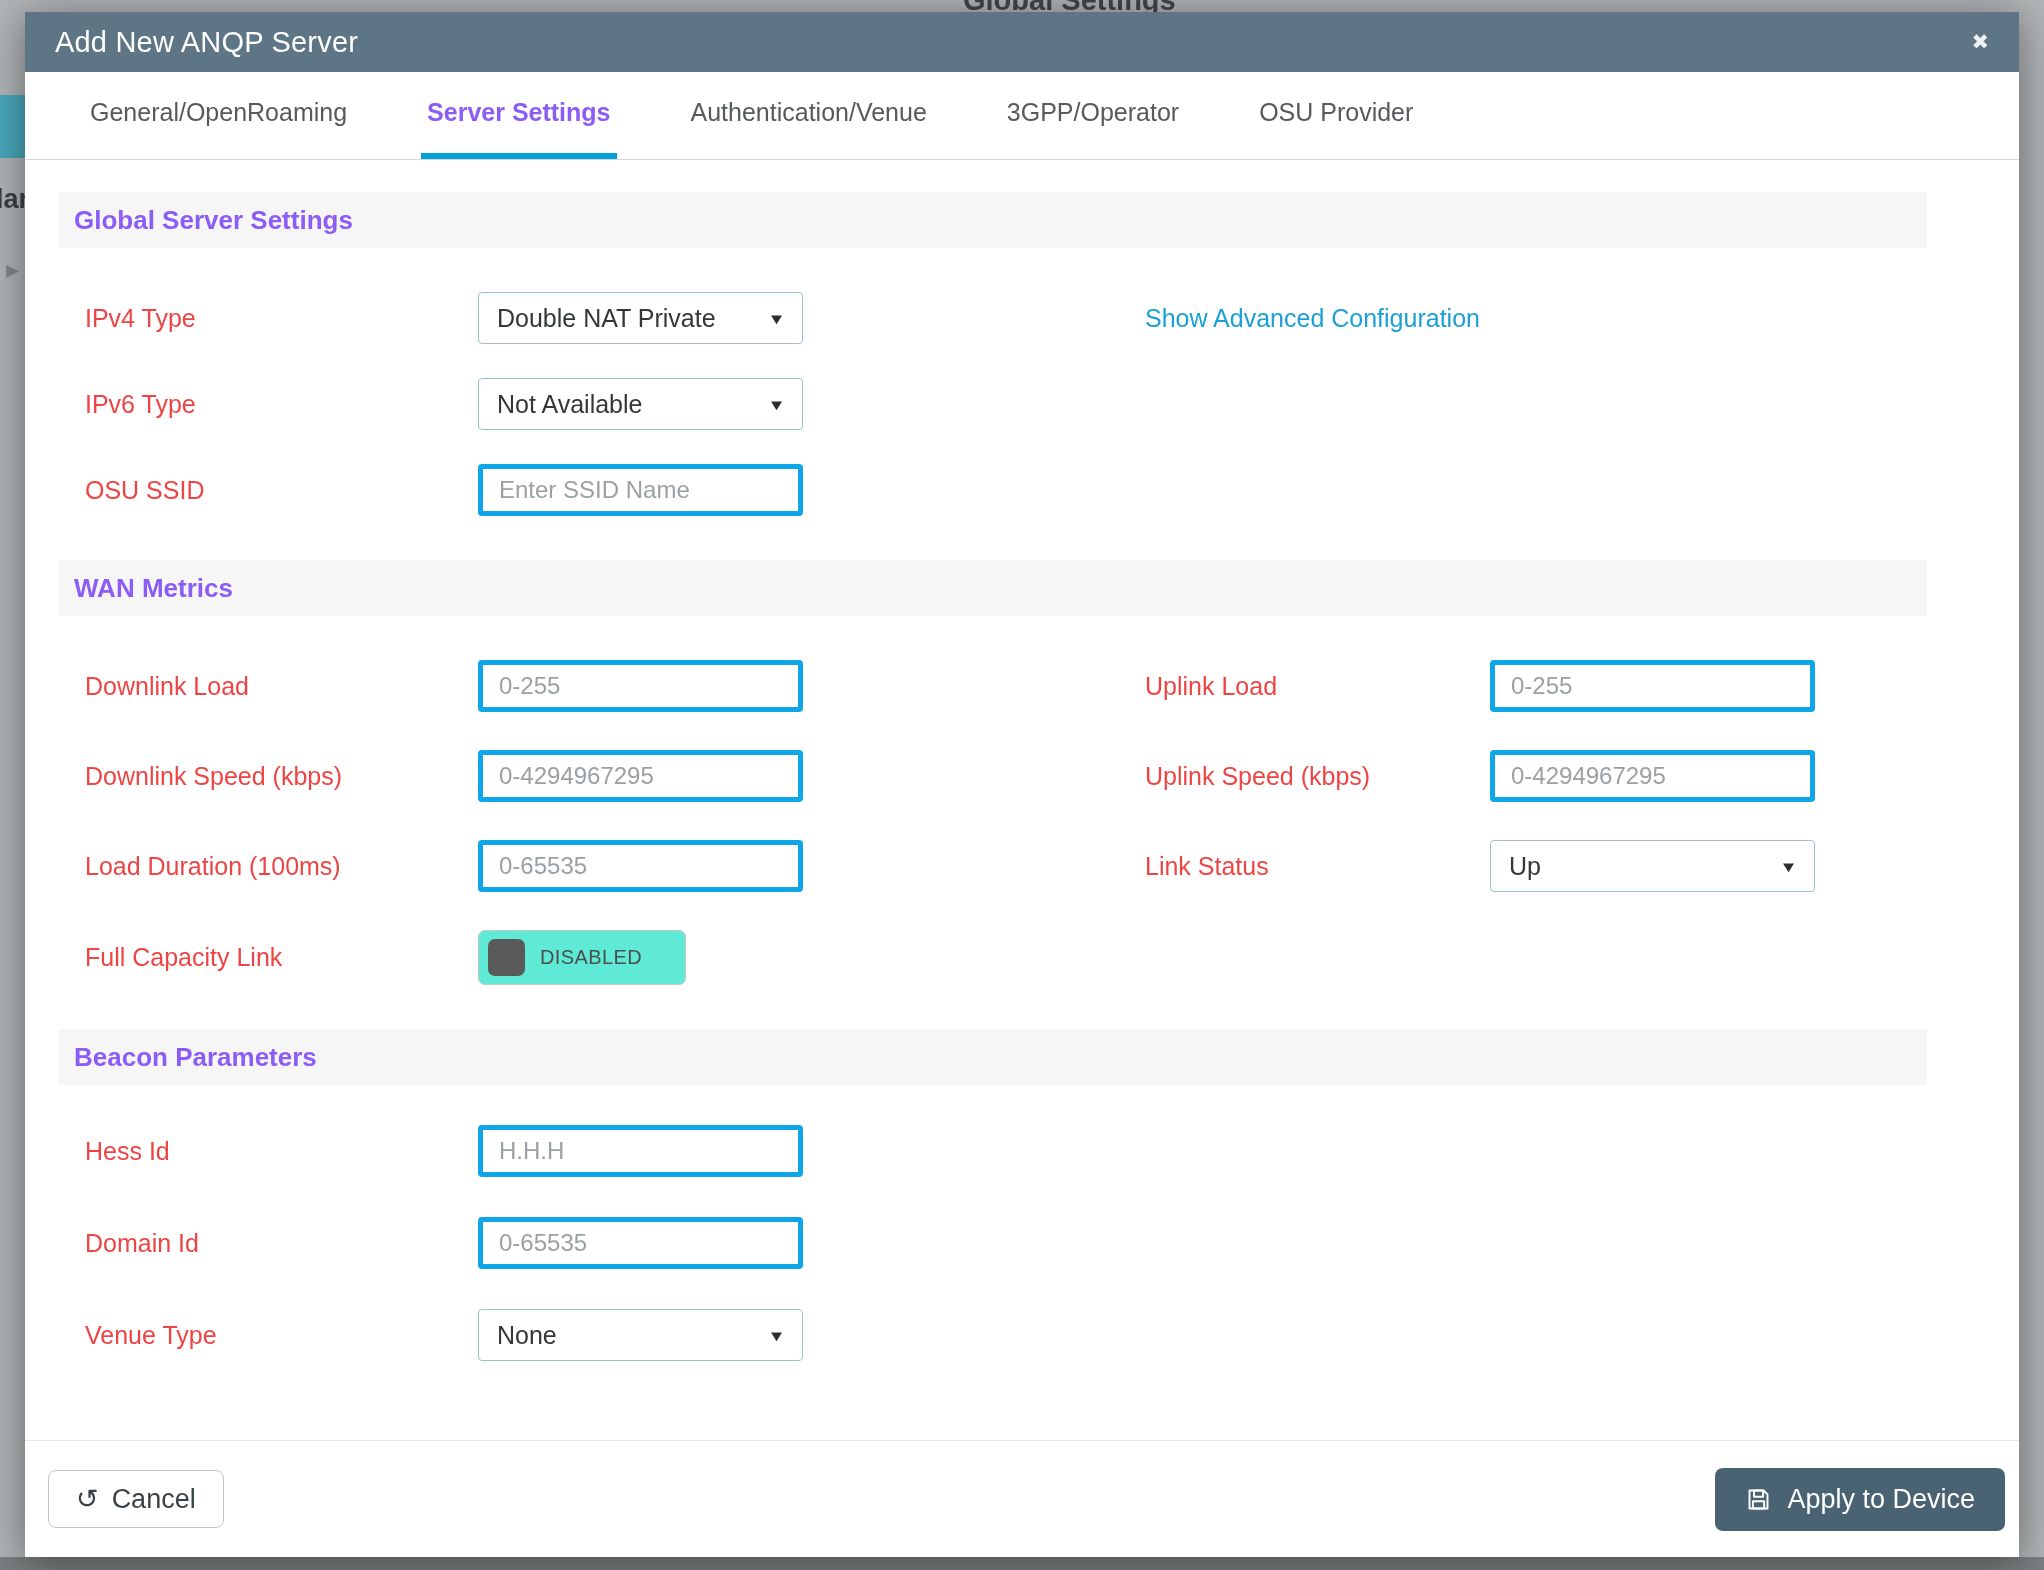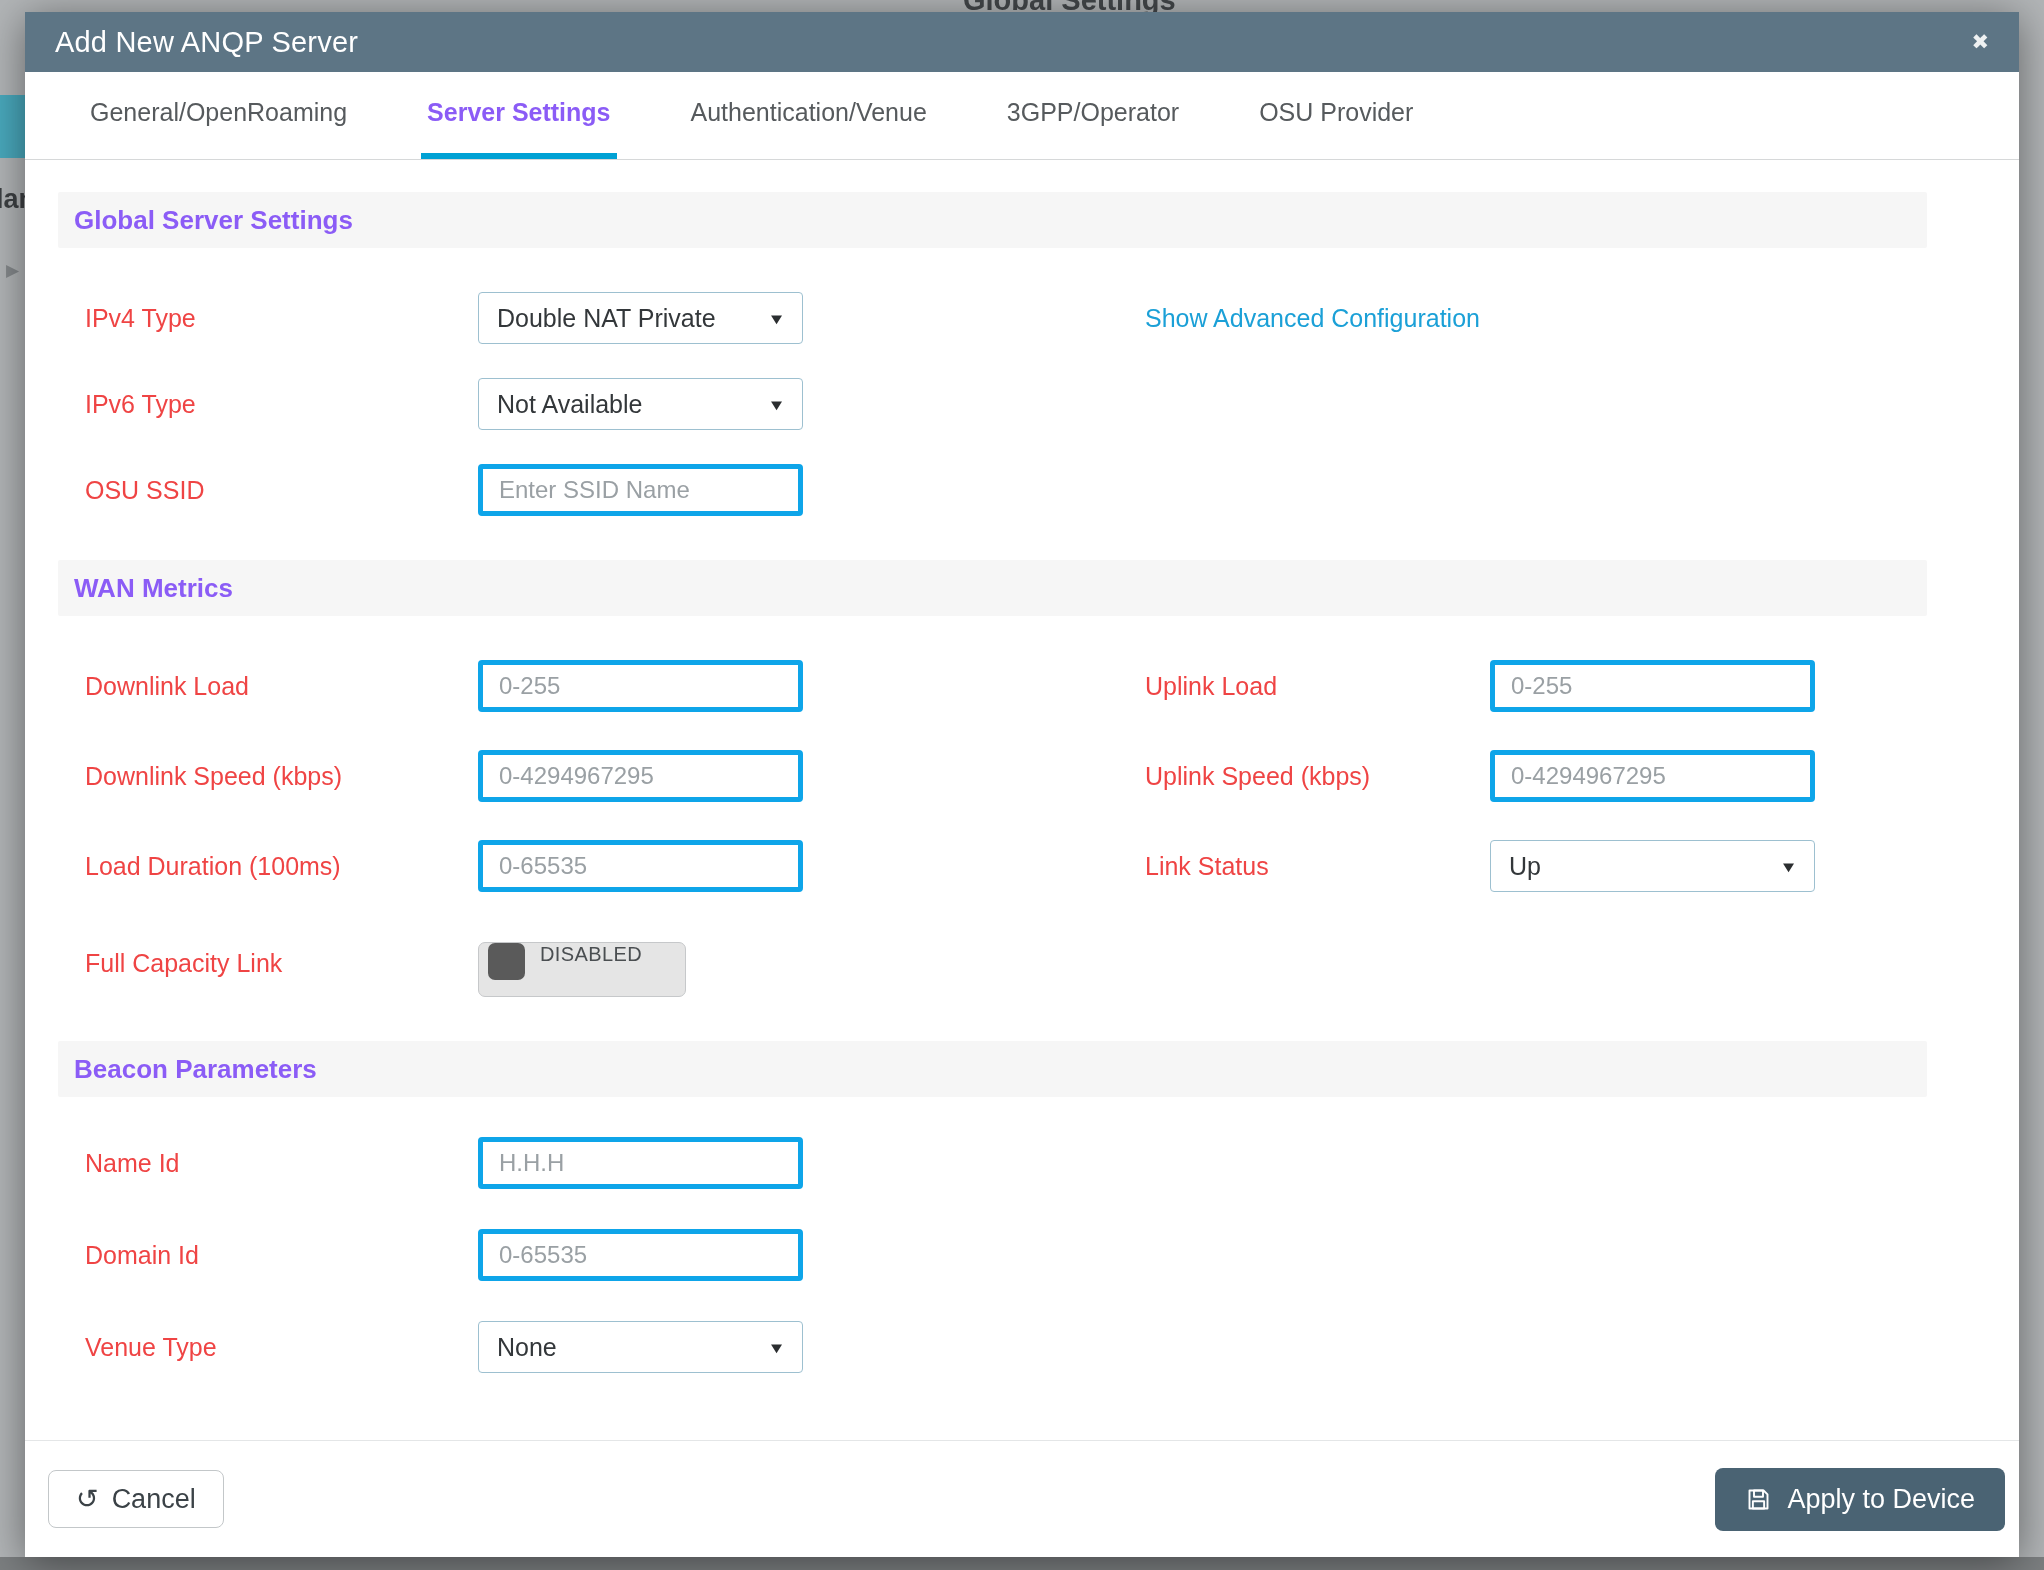--- a/index.html
+++ b/index.html
@@ -83,23 +83,22 @@
   }
   .caret { font-size:15px; color:#2b2e30; transform:scaleX(1.25); }
 
   .adv-link {
     grid-column: 4 / 6; justify-self:start;
     font-size:25px; color:#1ba0d7; cursor:pointer; white-space:nowrap;
   }
 
   .toggle {
     width:208px; height:55px; border:1px solid #c6c8ca; border-radius:7px;
-    background:#e5e5e5; display:flex; padding-left:9px;
+    background:#5eead4; display:flex; align-items:center; padding-left:9px;
     cursor:pointer;
-    margin-top:12px;
   }
   .toggle-knob { width:37px; height:37px; background:#5a5a5a; border-radius:7px; }
   .toggle-label { margin-left:15px; font-size:20px; color:#4a4e51; letter-spacing:.4px; }
 
   
   .footer {
     position:absolute; left:0; right:0; bottom:0; height:117px; background:#fff;
     border-top:1px solid #e4e6e7;
     display:flex; align-items:center; justify-content:space-between;
     padding:0 14px 0 23px;
@@ -207,21 +206,21 @@
       <div class="flabel">Full Capacity Link</div>
       <div class="toggle">
         <div class="toggle-knob"></div>
         <div class="toggle-label">DISABLED</div>
       </div>
     </div>
 
     <div class="band">Beacon Parameters</div>
 
     <div class="row gap-md">
-      <div class="flabel">Name Id</div>
+      <div class="flabel">Hess Id</div>
       <input class="tb" placeholder="H.H.H" style="">
     </div>
 
     <div class="row gap-md">
       <div class="flabel">Domain Id</div>
       <input class="tb" placeholder="0-65535" style="">
     </div>
 
     <div class="row gap-md">
       <div class="flabel">Venue Type</div>

